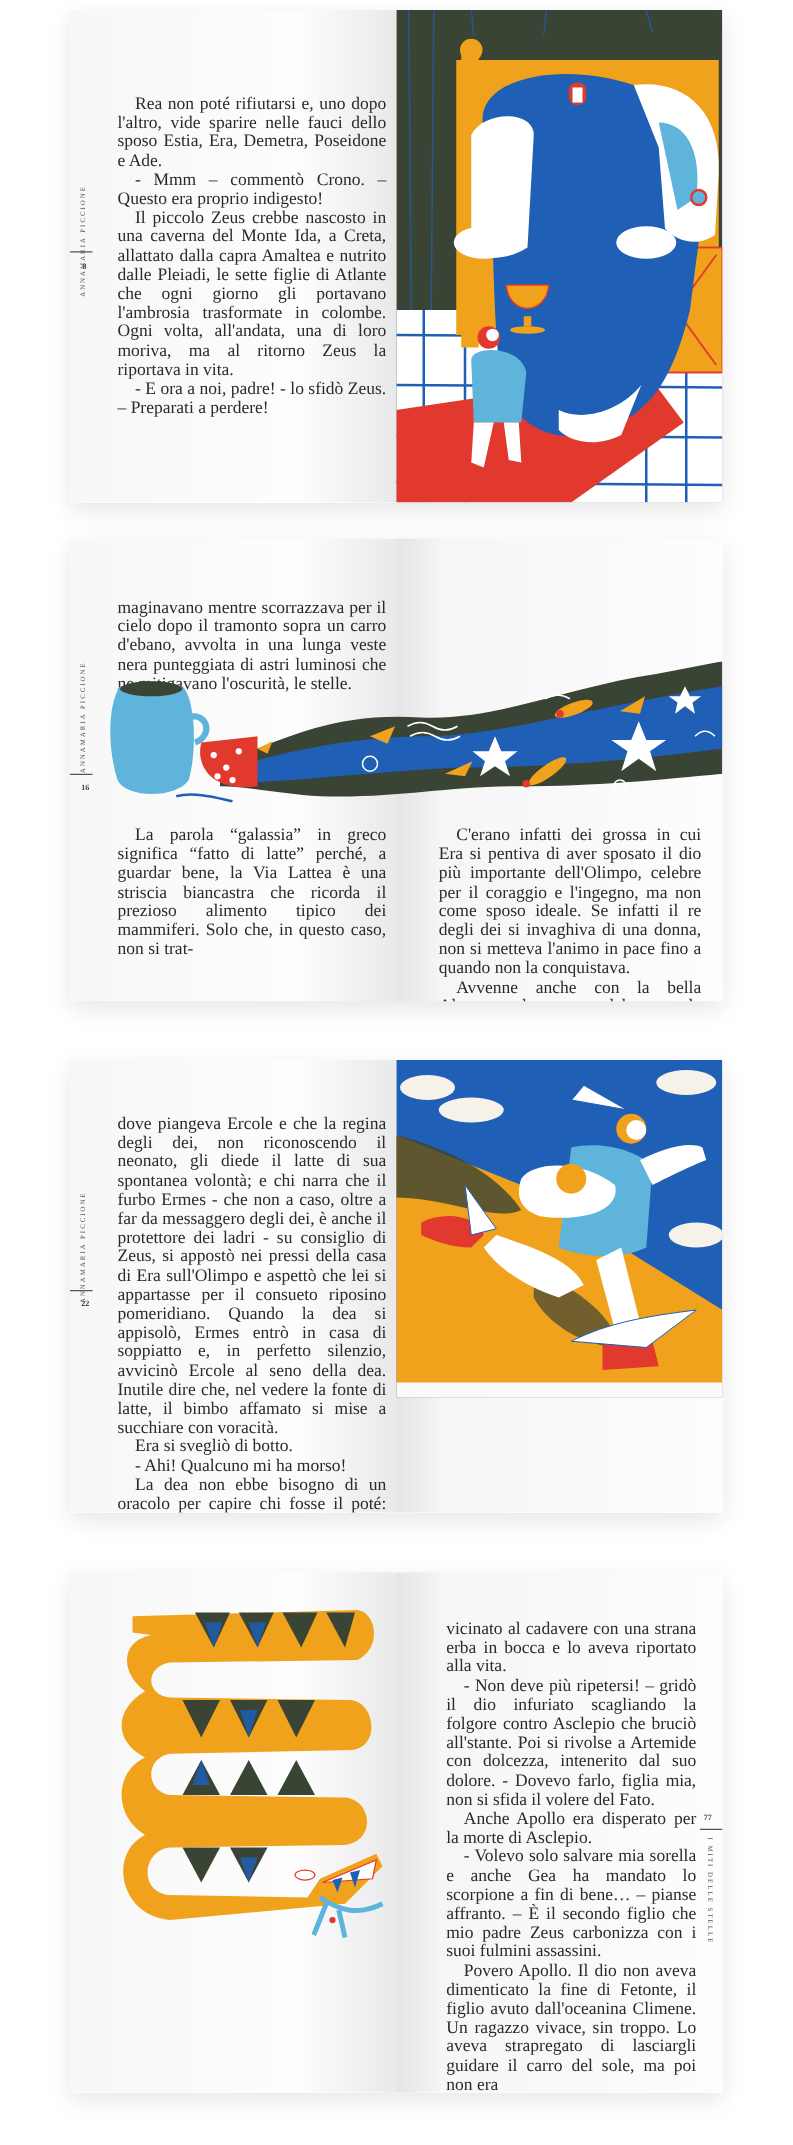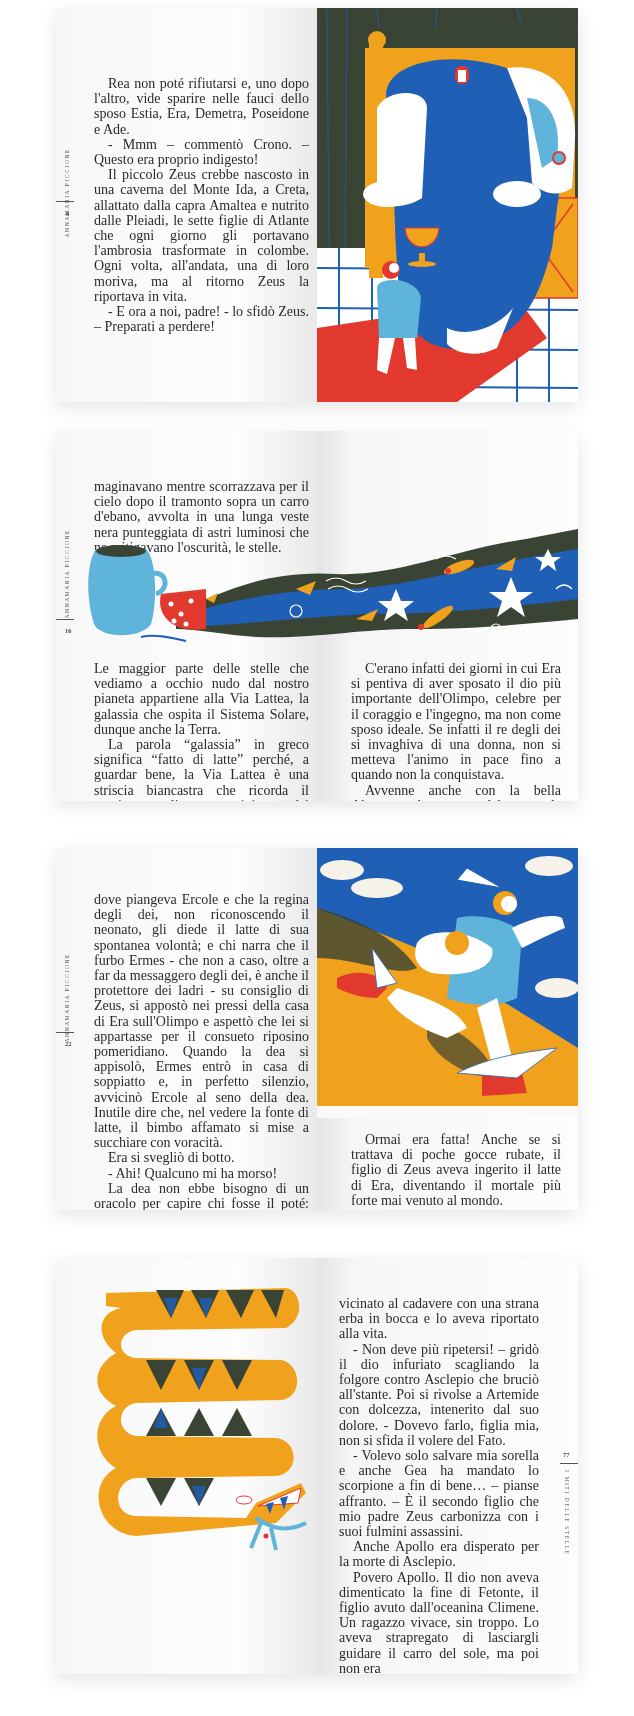--- a/index.html
+++ b/index.html
@@ -91,27 +91,26 @@
 
 <div class="spread" style="top:431px; height:370px;">
   <div class="page left">
     <div class="runner" style="left:8px; top:98px;">ANNAMARIA PICCIONE</div>
     <div class="rule" style="left:0; top:188px;"></div>
     <div class="folio" style="left:9px; top:196px;">16</div>
     <div class="text" style="left:38px; top:48px; width:215px;">
       <p>maginavano mentre scorrazzava per il cielo dopo il tramonto sopra un carro d'ebano, avvolta in una lunga veste nera punteggiata di astri luminosi che ne mitigavano l'oscurità, le stelle.</p>
     </div>
     <div class="text" style="left:38px; top:230px; width:215px;">
-      <p>Le maggior parte delle stelle che vediamo a occhio nudo dal nostro pianeta appartiene alla Via Lattea, la galassia che ospita il Sistema Solare, dunque anche la Terra.</p>
       <p class="ind">La parola “galassia” in greco significa “fatto di latte” perché, a guardar bene, la Via Lattea è una striscia biancastra che ricorda il prezioso alimento tipico dei mammiferi. Solo che, in questo caso, non si trat-</p>
     </div>
   </div>
   <div class="page right">
     <div class="text" style="left:34px; top:230px; width:210px;">
-      <p class="ind">C'erano infatti dei giorni in cui Era si pentiva di aver sposato il dio più importante dell'Olimpo, celebre per il coraggio e l'ingegno, ma non come sposo ideale. Se infatti il re degli dei si invaghiva di una donna, non si metteva l'animo in pace fino a quando non la conquistava.</p>
+      <p class="ind">C'erano infatti dei grossa in cui Era si pentiva di aver sposato il dio più importante dell'Olimpo, celebre per il coraggio e l'ingegno, ma non come sposo ideale. Se infatti il re degli dei si invaghiva di una donna, non si metteva l'animo in pace fino a quando non la conquistava.</p>
       <p class="ind">Avvenne anche con la bella Alcmena, la sposa del generale Anfitrione: Zeus si in-</p>
     </div>
   </div>
   <div class="illus" style="left:0; top:98px; width:522px; height:120px;">
     <svg width="522" height="120" viewBox="0 0 522 120">
       <path d="M120 80 C 160 70, 200 40, 280 45 C 340 48, 400 20, 470 10 L 522 0 L 522 90 C 470 95, 420 100, 360 100 C 300 100, 260 110, 200 108 C 170 106, 140 100, 120 100 Z" fill="#3a4434"></path>
       <path d="M130 85 C 180 70, 230 60, 290 60 C 350 58, 400 40, 522 20 L 522 70 C 440 80, 380 85, 310 85 C 250 88, 190 95, 130 98 Z" fill="#1f5fb5"></path>
       <g fill="#f0a21c">
         <path d="M150 70 l 12 -6 l -4 10 Z"></path>
           <path d="M240 60 l 20 -8 l -6 14 Z"></path>
@@ -187,23 +186,20 @@
         <path d="M150 20 L 185 40 L 140 32 Z" fill="#ffffff" stroke="#1f5fb5" stroke-width="1"></path>
         <path d="M80 140 C 110 150, 140 160, 150 180 L 130 190 C 100 180, 80 165, 70 150 Z" fill="#ffffff"></path>
         <path d="M180 150 L 200 230 L 180 235 L 160 160 Z" fill="#ffffff"></path>
         <path d="M20 130 C 40 120, 65 125, 70 140 L 60 150 C 45 150, 30 145, 20 140 Z" fill="#e2392f"></path>
         <path d="M165 228 L 205 225 L 210 245 L 165 248 Z" fill="#e2392f"></path>
         <path d="M140 225 C 170 210, 200 205, 240 200 L 200 230 Z" fill="#ffffff" stroke="#1f5fb5" stroke-width="0.8"></path>
         <path d="M55 100 L 80 135 L 60 140 Z" fill="#ffffff" stroke="#1f5fb5" stroke-width="0.8"></path>
         <rect x="0" y="258" width="261" height="12" fill="#fafafa"></rect>
       </svg>
     </div>
-    <div class="text" style="left:34px; top:284px; width:210px;">
-      <p class="ind">Ormai era fatta! Anche se si trattava di poche gocce rubate, il figlio di Zeus aveva ingerito il latte di Era, diventando il mortale più forte mai venuto al mondo.</p>
-    </div>
   </div>
 </div>
 
 <div class="spread" style="top:1258px; height:416px;">
   <div class="page left">
     <div class="illus" style="left:20px; top:20px; width:240px; height:280px;">
       <svg width="240" height="280" viewBox="0 0 240 280">
         <g fill="#f0a21c">
           <path d="M30 15 L 210 10 C 225 12, 230 40, 210 50 L 60 52 C 40 55, 40 78, 60 80 L 205 82 C 225 85, 228 120, 205 122 L 60 125 C 40 128, 40 155, 60 158 L 200 160 C 222 162, 225 195, 200 198 L 60 200 C 38 202, 35 235, 58 238 L 170 240 L 180 225 L 225 205 L 230 215 L 200 245 L 60 258 C 20 255, 10 205, 40 190 C 15 175, 15 140, 40 128 C 15 115, 15 90, 40 75 C 20 60, 20 35, 45 30 L 30 28 Z"></path>
         </g>
@@ -234,24 +230,24 @@
             <polygon points="204,220 208,232 212,218"></polygon>
           </g>
         <ellipse cx="168" cy="222" rx="8" ry="4" fill="#ffffff" stroke="#e2392f" stroke-width="1"></ellipse>
         <path d="M180 240 C 195 250, 210 255, 230 245" stroke="#5fb4dc" stroke-width="4" fill="none"></path>
         <path d="M185 245 L 175 270 M195 250 L 200 272" stroke="#5fb4dc" stroke-width="4"></path>
         <circle cx="190" cy="258" r="2.5" fill="#e2392f"></circle>
       </svg>
     </div>
   </div>
   <div class="page right">
-    <div class="text" style="left:22px; top:38px; width:200px;">
+    <div class="text" style="left:40px; top:38px; width:200px;">
       <p>vicinato al cadavere con una strana erba in bocca e lo aveva riportato alla vita.</p>
       <p class="ind">- Non deve più ripetersi! – gridò il dio infuriato scagliando la folgore contro Asclepio che bruciò all'stante. Poi si rivolse a Artemide con dolcezza, intenerito dal suo dolore. - Dovevo farlo, figlia mia, non si sfida il volere del Fato.</p>
+      <p class="ind">Anche Apollo era disperato per la morte di Asclepio.</p>
       <p class="ind">- Volevo solo salvare mia sorella e anche Gea ha mandato lo scorpione a fin di bene… – pianse affranto. – È il secondo figlio che mio padre Zeus carbonizza con i suoi fulmini assassini.</p>
-      <p class="ind">Anche Apollo era disperato per la morte di Asclepio.</p>
       <p class="ind">Povero Apollo. Il dio non aveva dimenticato la fine di Fetonte, il figlio avuto dall'oceanina Climene. Un ragazzo vivace, sin troppo. Lo aveva strapregato di lasciargli guidare il carro del sole, ma poi non era</p>
     </div>
     <div class="folio" style="left:246px; top:193px;">77</div>
     <div class="rule" style="left:243px; top:205px;"></div>
     <div class="runner rt" style="left:247px; top:212px;">I MITI DELLE STELLE</div>
   </div>
 </div>
 
 </body></html>

